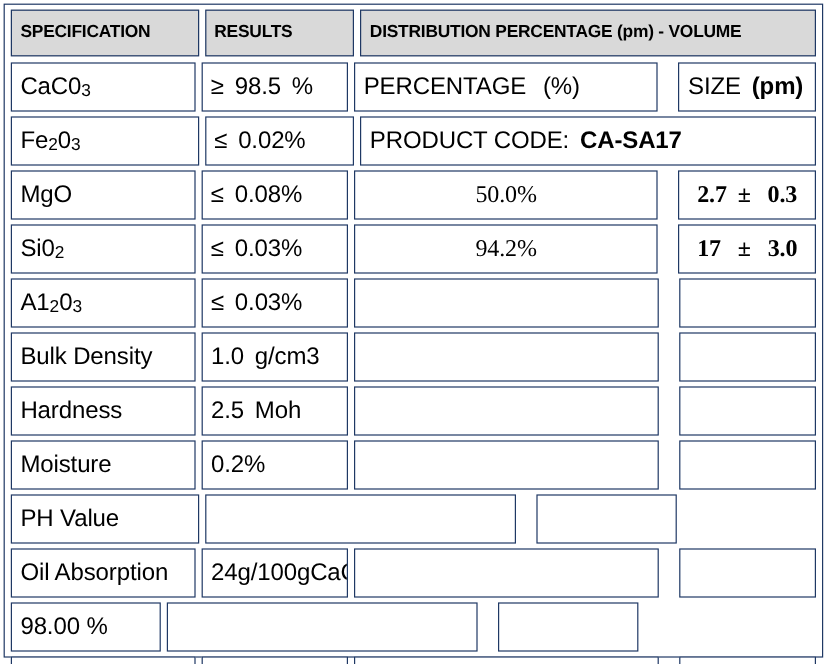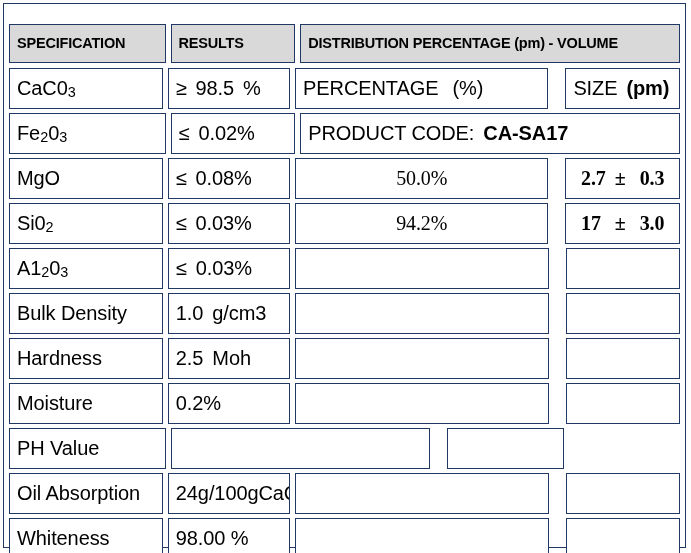--- a/index.html
+++ b/index.html
@@ -62,21 +62,21 @@
   }
   .cell.empty { padding: 0; }
 
   .c-spec  { width: 157px; margin-right: 5px; }
   .c-res   { width: 125px; margin-right: 5px; }
   .c-pct   { width: 259px; margin-right: 17px; }
   .c-size  { width: 117px; }
   .c-wide  { width: 381px; }   
 
   
-  .row.header { height: 39px; margin-bottom: 5px; margin-top: 16px; }
+  .row.header { height: 39px; margin-bottom: 5px; }
   .row.header .cell {
     background: #d9d9d9;
     font-weight: bold;
     font-size: 14.5px;
     letter-spacing: -0.2px;
   }
 
   
   .center { justify-content: center; font-family: Liberation Serif, serif; }
   .b { font-weight: bold; }
@@ -263,23 +263,20 @@
         <span>24g/100g</span>
           <span class="sp-lg"></span>
           <span>CaC0</span>
           <sub>3</sub>
       </div>
       <div class="cell c-pct empty"></div>
       <div class="cell c-size empty"></div>
     </div>
 
     <div class="row">
-      <div class="cell c-spec">
-        <span>Whiteness</span>
-      </div>
       <div class="cell c-res">
         <span>98.00 %</span>
       </div>
       <div class="cell c-pct empty"></div>
       <div class="cell c-size empty"></div>
     </div>
 
     <div class="row">
       <div class="cell c-spec">
         

